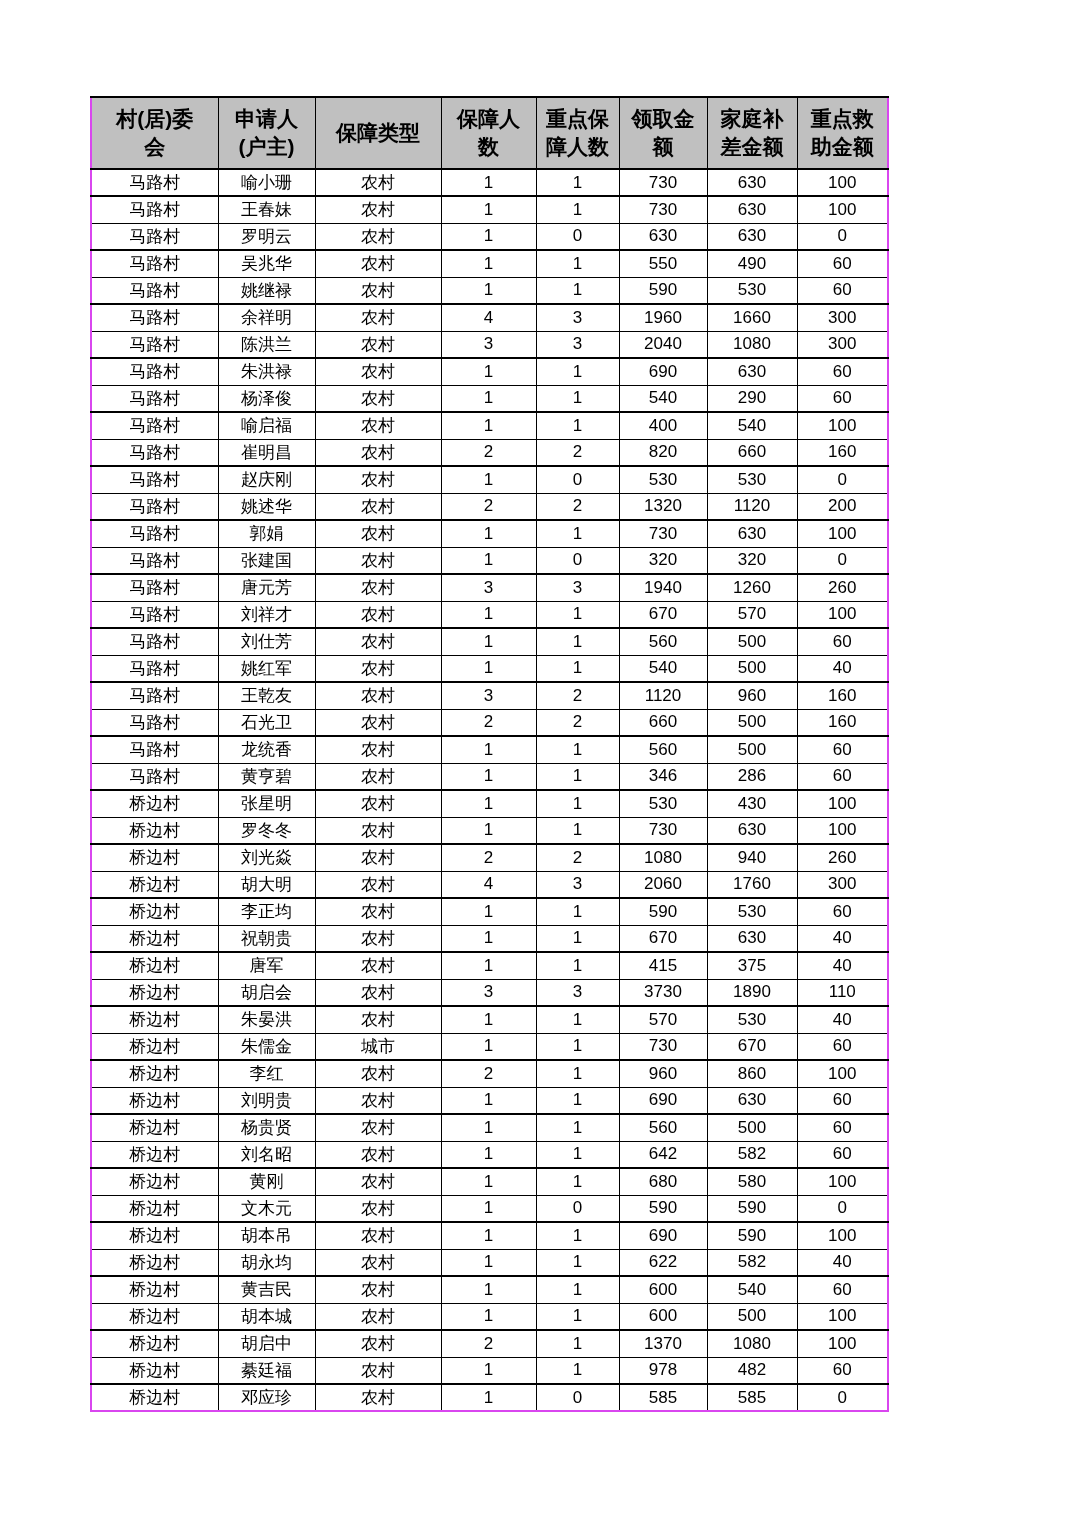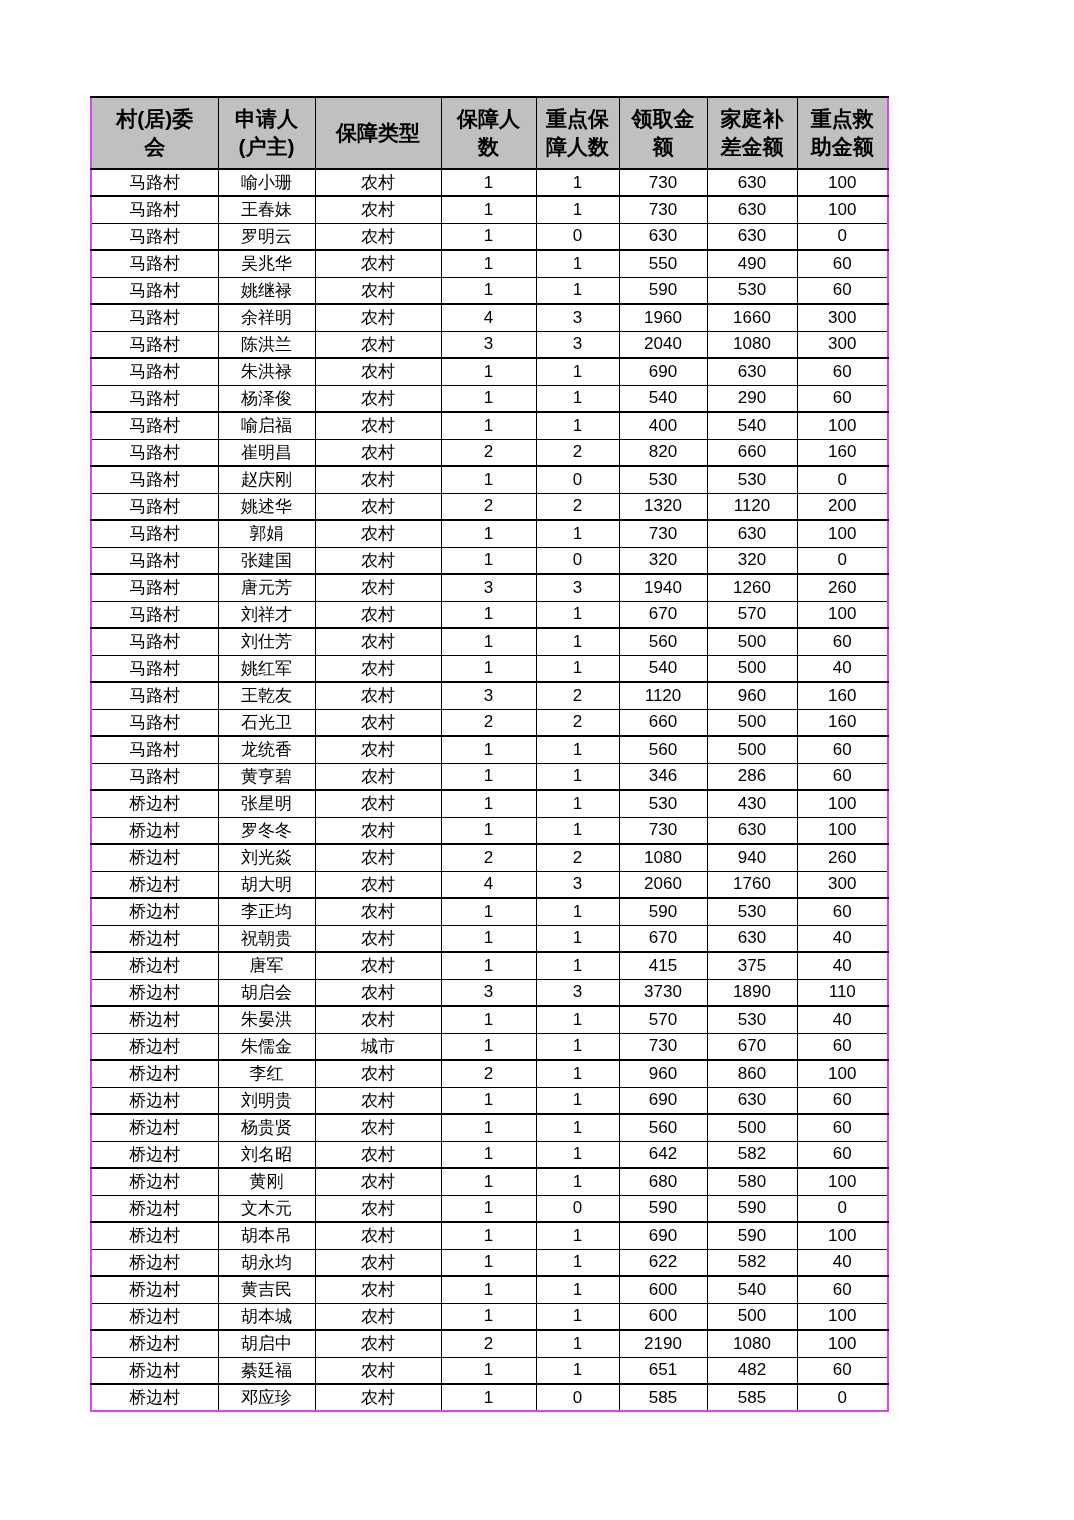--- a/index.html
+++ b/index.html
@@ -527,31 +527,31 @@
           <td>600</td>
           <td>500</td>
           <td>100</td>
         </tr>
         <tr>
           <td>桥边村</td>
           <td>胡启中</td>
           <td>农村</td>
           <td>2</td>
           <td>1</td>
-          <td>2190</td>
+          <td>1370</td>
           <td>1080</td>
           <td>100</td>
         </tr>
         <tr>
           <td>桥边村</td>
           <td>綦廷福</td>
           <td>农村</td>
           <td>1</td>
           <td>1</td>
-          <td>651</td>
+          <td>978</td>
           <td>482</td>
           <td>60</td>
         </tr>
         <tr>
           <td>桥边村</td>
           <td>邓应珍</td>
           <td>农村</td>
           <td>1</td>
           <td>0</td>
           <td>585</td>

